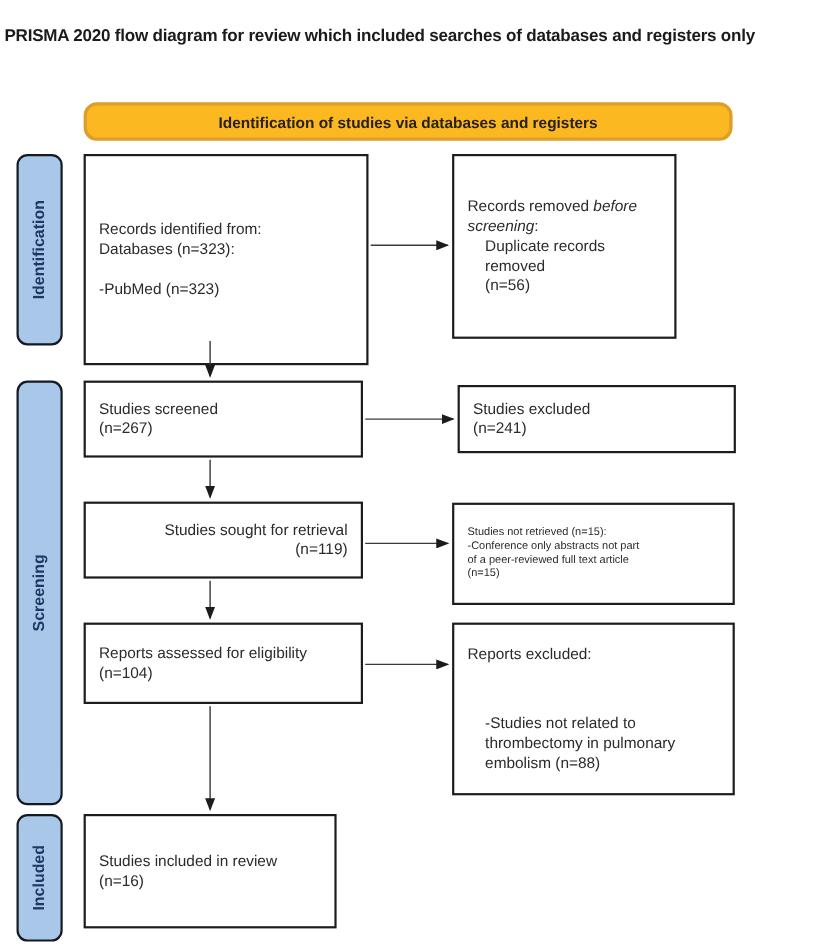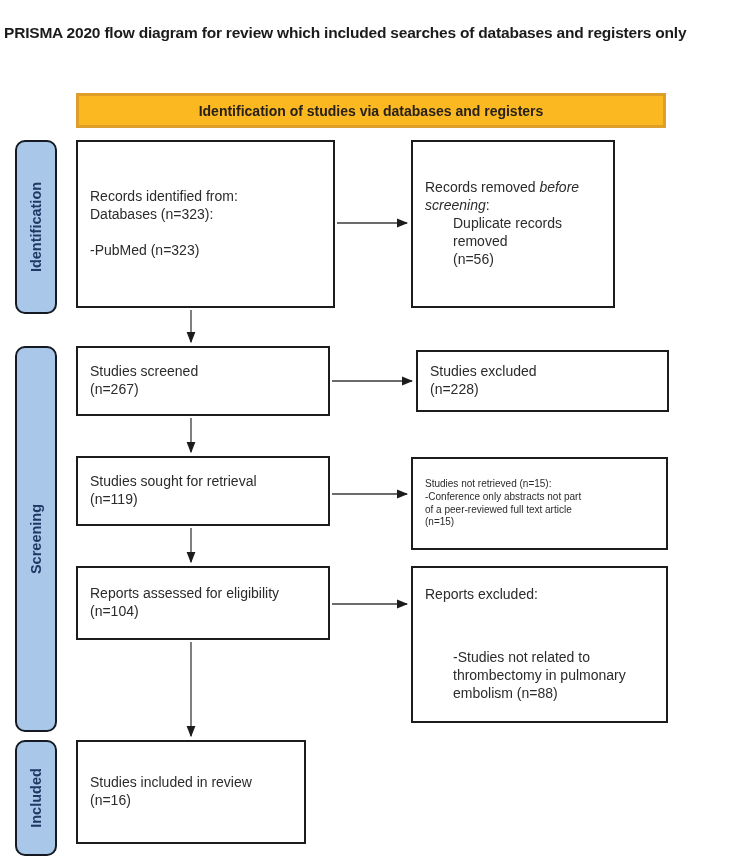--- a/index.html
+++ b/index.html
@@ -19,21 +19,21 @@
     font-weight: bold;
     color: #1b1b1b;
     letter-spacing: -0.2px;
   }
   .banner {
     position: absolute;
     left: 76px; top: 93px;
     width: 584px; height: 29px;
     background: var(--banner-fill, #FBB821);
     border: 3px solid var(--banner-border, #DD9E2A);
-    border-radius: 0;
+    border-radius: 12px;
     display: flex; align-items: center; justify-content: center;
     font-size: 14px; font-weight: bold; color: #27211a;
   }
   .stage {
     position: absolute;
     left: 15px; width: 38px;
     background: var(--stage-fill, #A9C7E8);
     border: 2.5px solid #151a22;
     border-radius: 10px;
     display: flex; align-items: center; justify-content: center;
@@ -52,21 +52,21 @@
     color: #2b2b2b;
     font-size: 14px;
     line-height: 1.28;
     display: flex;
     flex-direction: column;
     justify-content: center;
     padding: 0 12px;
     box-sizing: border-box;
   }
   .pre { white-space: pre-line; }
-  .indent { margin-left: 28px; }
+  .indent { margin-left: 16px; }
   .small { font-size: 10px; }
   .arrows {
     position: absolute; left: 0; top: 0;
     pointer-events: none;
   }
   .arrows line { stroke: #3a3a3a; stroke-width: 1.3; }
 </style>
 </head>
 <body>
 
@@ -81,44 +81,44 @@
   <div class="stage" style="top:140px; height:170px;">
     <span>Identification</span>
   </div>
   <div class="stage" style="top:346px; height:382px;">
     <span>Screening</span>
   </div>
   <div class="stage" style="top:740px; height:112px;">
     <span>Included</span>
   </div>
 
-  <div class="box" style="left:76px; top:140px; width:259px; height:168px;">
+  <div class="box" style="left:76px; top:140px; width:259px; height:192px;">
     <div class="pre">Records identified from:
 Databases (n=323):
 
 -PubMed (n=323)</div>
   </div>
 
   <div class="box" style="left:411px; top:140px; width:204px; height:168px;">
     <div><span>Records removed </span><i>before screening</i><span>:</span></div>
     <div class="pre indent">Duplicate records removed
 (n=56)</div>
   </div>
 
   <div class="box" style="left:76px; top:346px; width:254px; height:70px;justify-content:center;">
     <div class="pre">Studies screened
 (n=267)</div>
   </div>
 
   <div class="box" style="left:416px; top:350px; width:253px; height:62px;">
     <div class="pre">Studies excluded
-(n=228)</div>
+(n=241)</div>
   </div>
 
-  <div class="box" style="left:76px; top:456px; width:254px; height:70px;">
+  <div class="box" style="left:76px; top:456px; width:254px; height:70px;text-align:right;">
     <div class="pre">Studies sought for retrieval
 (n=119)</div>
   </div>
 
   <div class="box small" style="left:411px; top:457px; width:257px; height:93px;">
     <div class="pre">Studies not retrieved (n=15):
 -Conference only abstracts not part
 of a peer-reviewed full text article
 (n=15)</div>
   </div>

